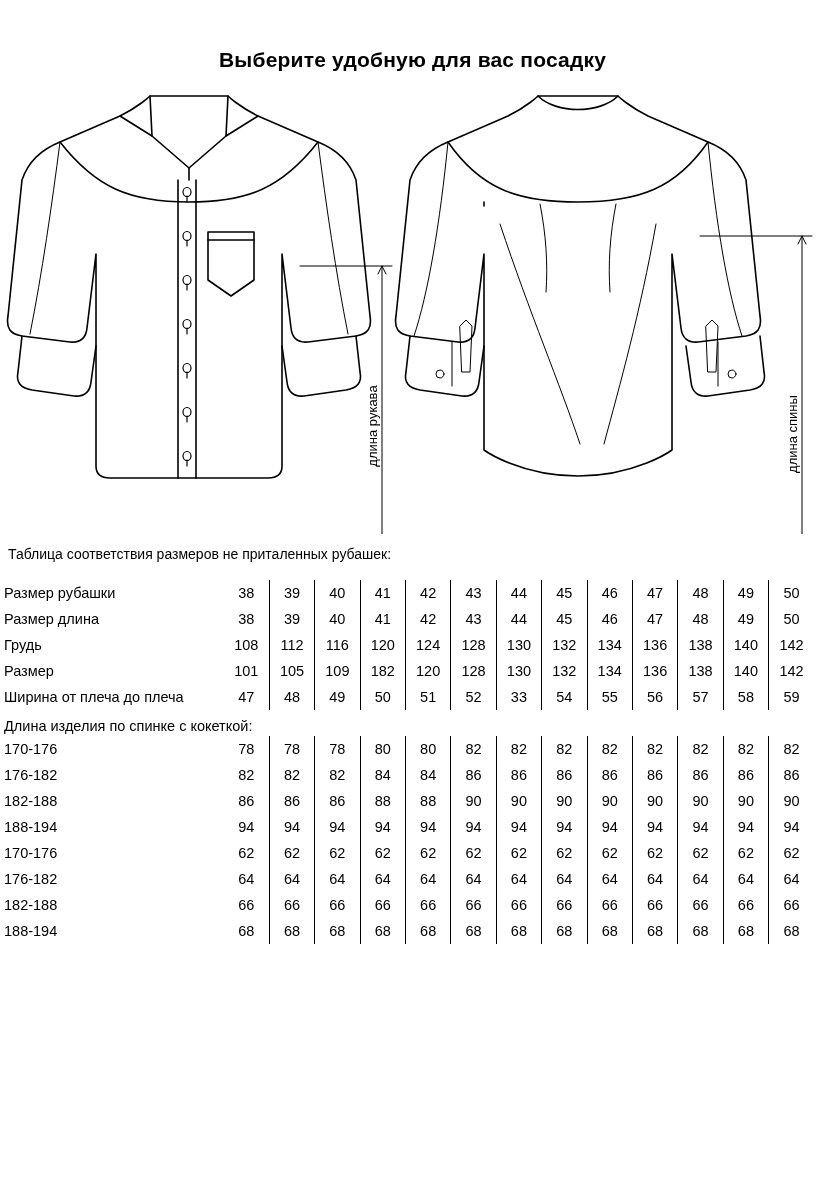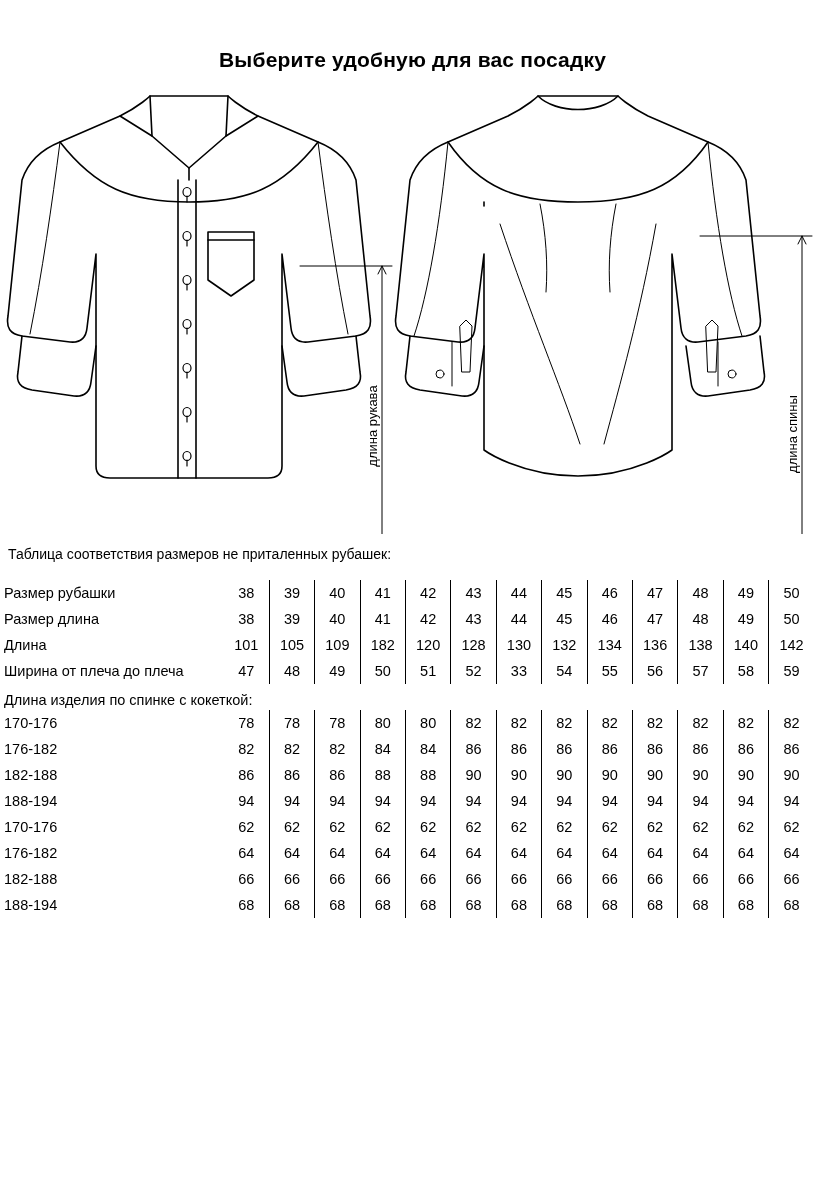--- a/index.html
+++ b/index.html
@@ -240,21 +240,37 @@
           <td class="val">43</td>
           <td class="val">44</td>
           <td class="val">45</td>
           <td class="val">46</td>
           <td class="val">47</td>
           <td class="val">48</td>
           <td class="val">49</td>
           <td class="val">50</td>
         </tr>
         <tr>
-          <td class="rowlabel">Длина</td>
+          <td class="rowlabel">Грудь</td>
+          <td class="val first">108</td>
+          <td class="val">112</td>
+          <td class="val">116</td>
+          <td class="val">120</td>
+          <td class="val">124</td>
+          <td class="val">128</td>
+          <td class="val">130</td>
+          <td class="val">132</td>
+          <td class="val">134</td>
+          <td class="val">136</td>
+          <td class="val">138</td>
+          <td class="val">140</td>
+          <td class="val">142</td>
+        </tr>
+        <tr>
+          <td class="rowlabel">Размер</td>
           <td class="val first">101</td>
           <td class="val">105</td>
           <td class="val">109</td>
           <td class="val">182</td>
           <td class="val">120</td>
           <td class="val">128</td>
           <td class="val">130</td>
           <td class="val">132</td>
           <td class="val">134</td>
           <td class="val">136</td>

